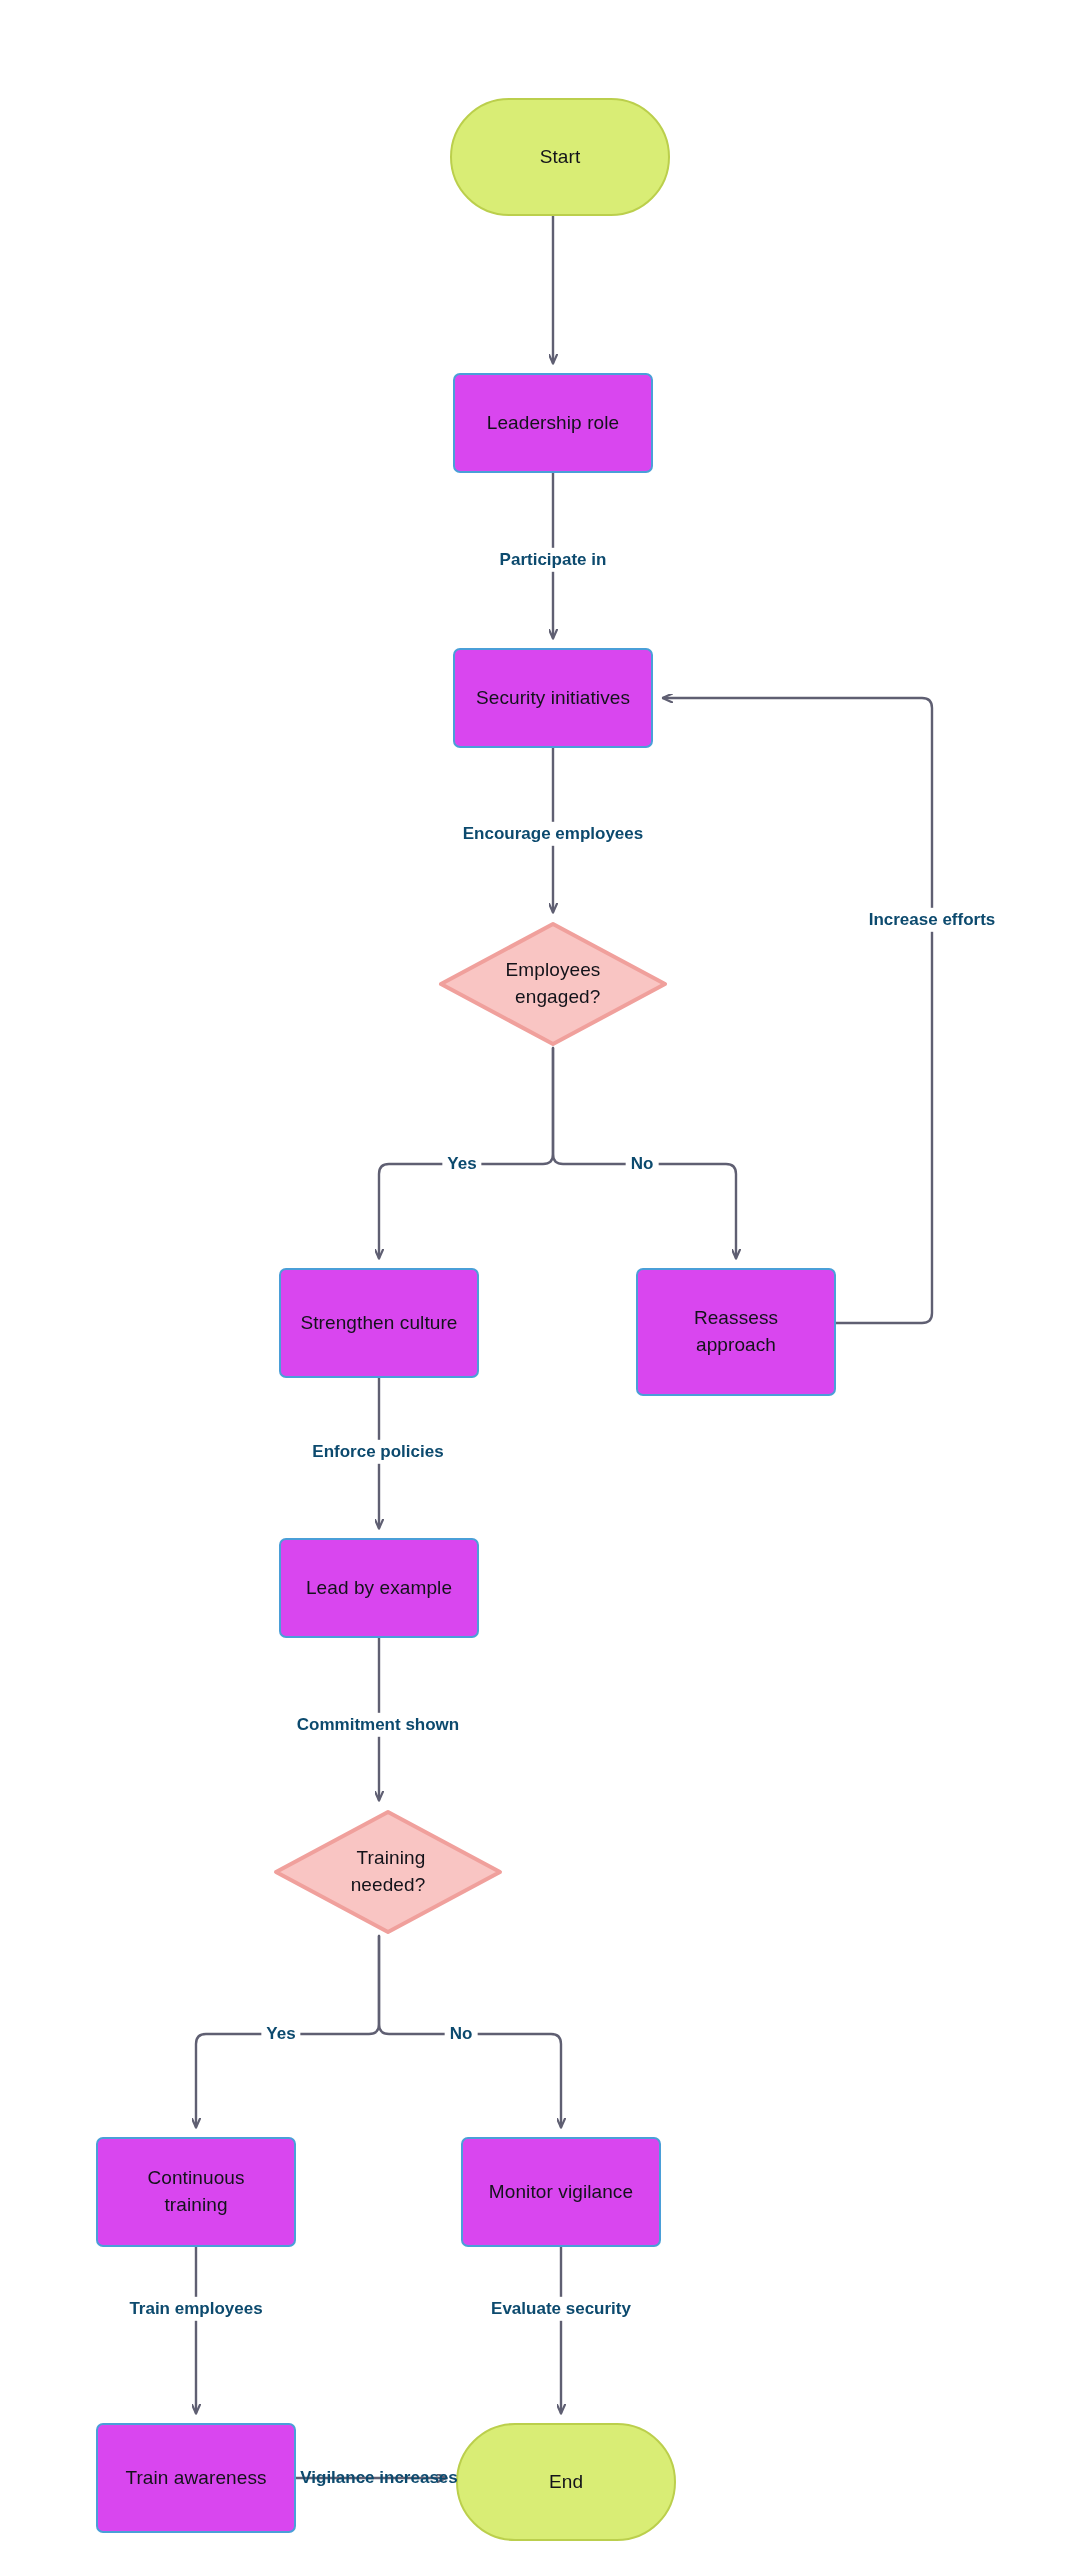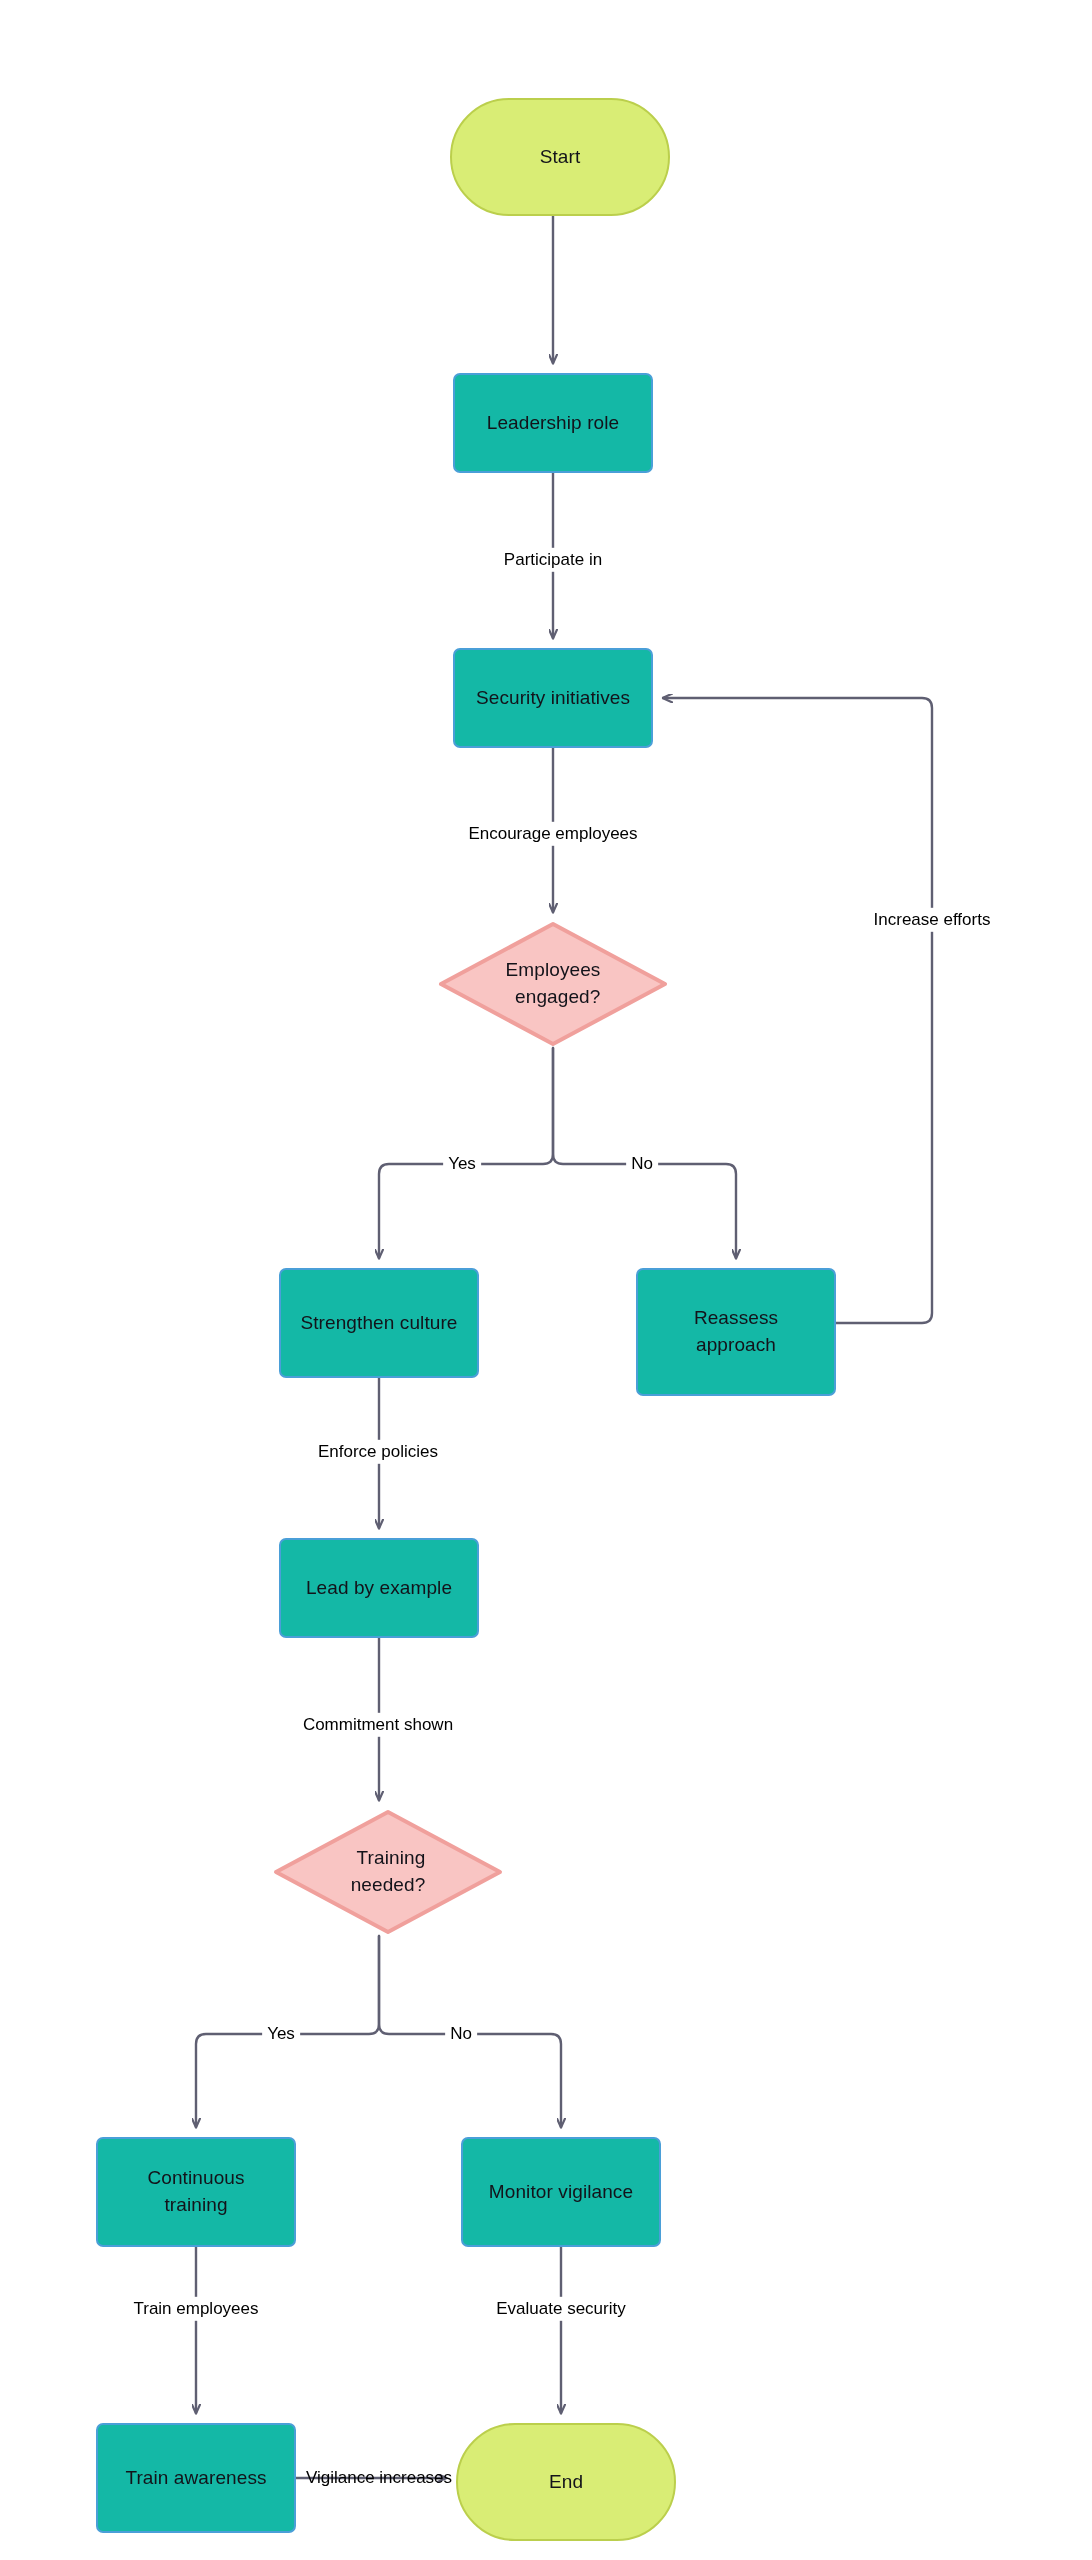--- a/index.html
+++ b/index.html
@@ -36,21 +36,21 @@
     align-items: center;
     justify-content: center;
     text-align: center;
     color: #13131a;
     font-size: 19px;
     line-height: 1.42;
     letter-spacing: 0.1px;
     z-index: 3;
   }
   .node-process {
-    background: #14b8a6;
+    background: #d946ef;
     border: 2.5px solid #4a9fd8;
     border-radius: 7px;
   }
   .node-terminal {
     background: #d9ed75;
     border: 2.5px solid #bbcf4c;
     border-radius: 999px;
     align-items: center;
   }
   .node-decision {
@@ -71,26 +71,27 @@
     z-index: 2;
   }
   .node-text {
     padding: 0 8px;
     white-space: pre-line;
   }
   .edge-label {
     position: absolute;
     transform: translate(-50%, -50%);
     background: #ffffff;
-    color: #000000;
+    color: #0c4a6e;
     font-size: 17px;
     line-height: 1.2;
     padding: 2px 5px;
     white-space: nowrap;
     z-index: 4;
+    font-weight: bold;
   }
   .edge-label.no-bg {
     background: transparent;
   }
 </style>
 </head>
 <body>
 
 <div id="flowchart">
 

